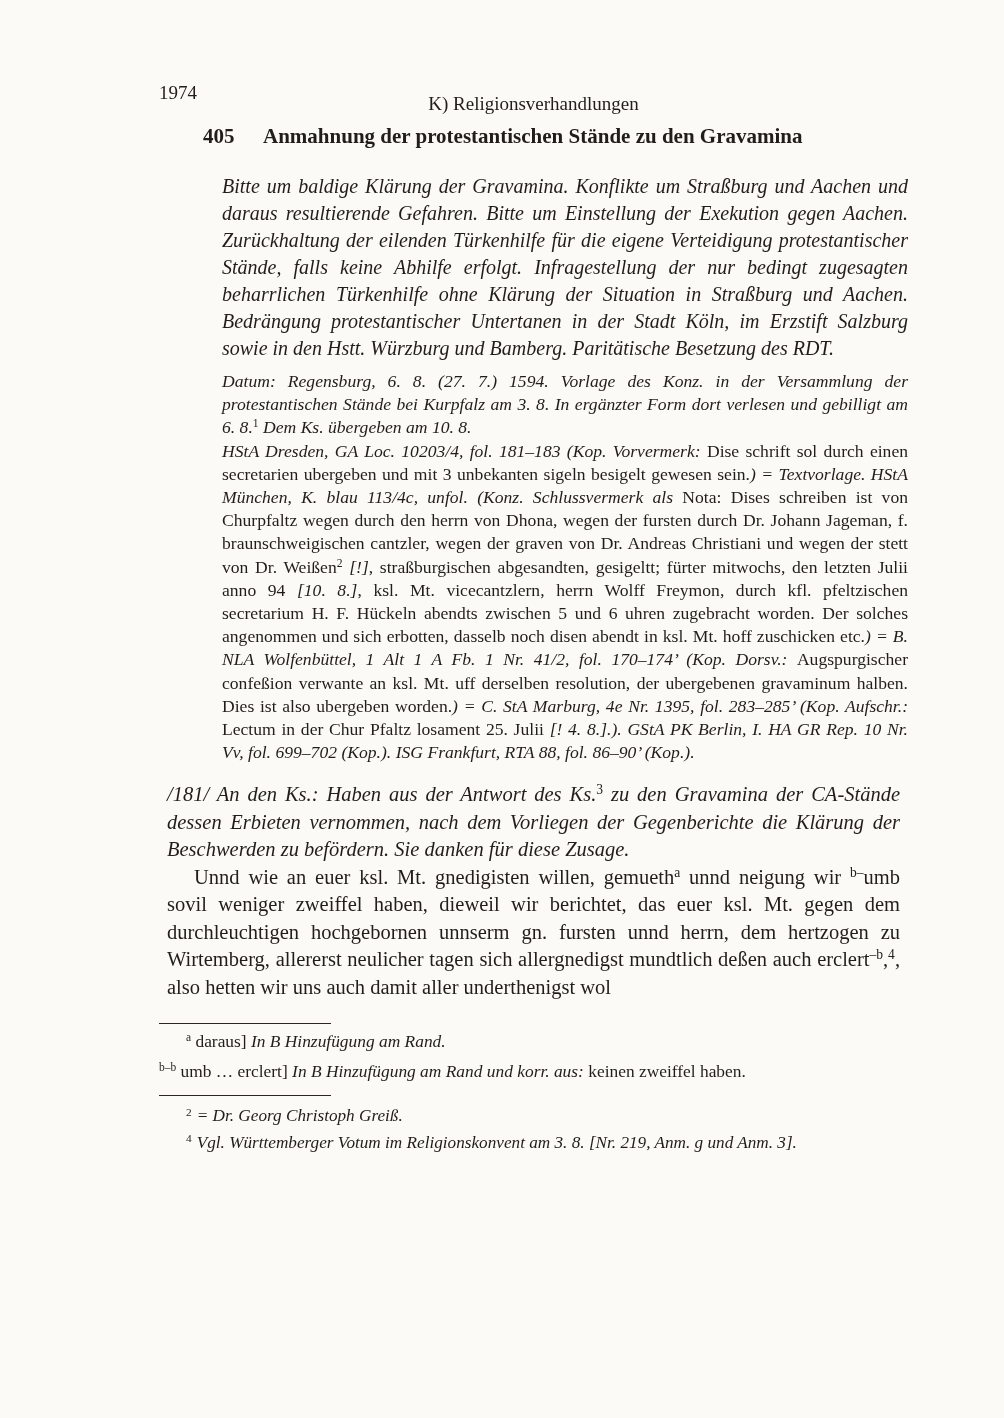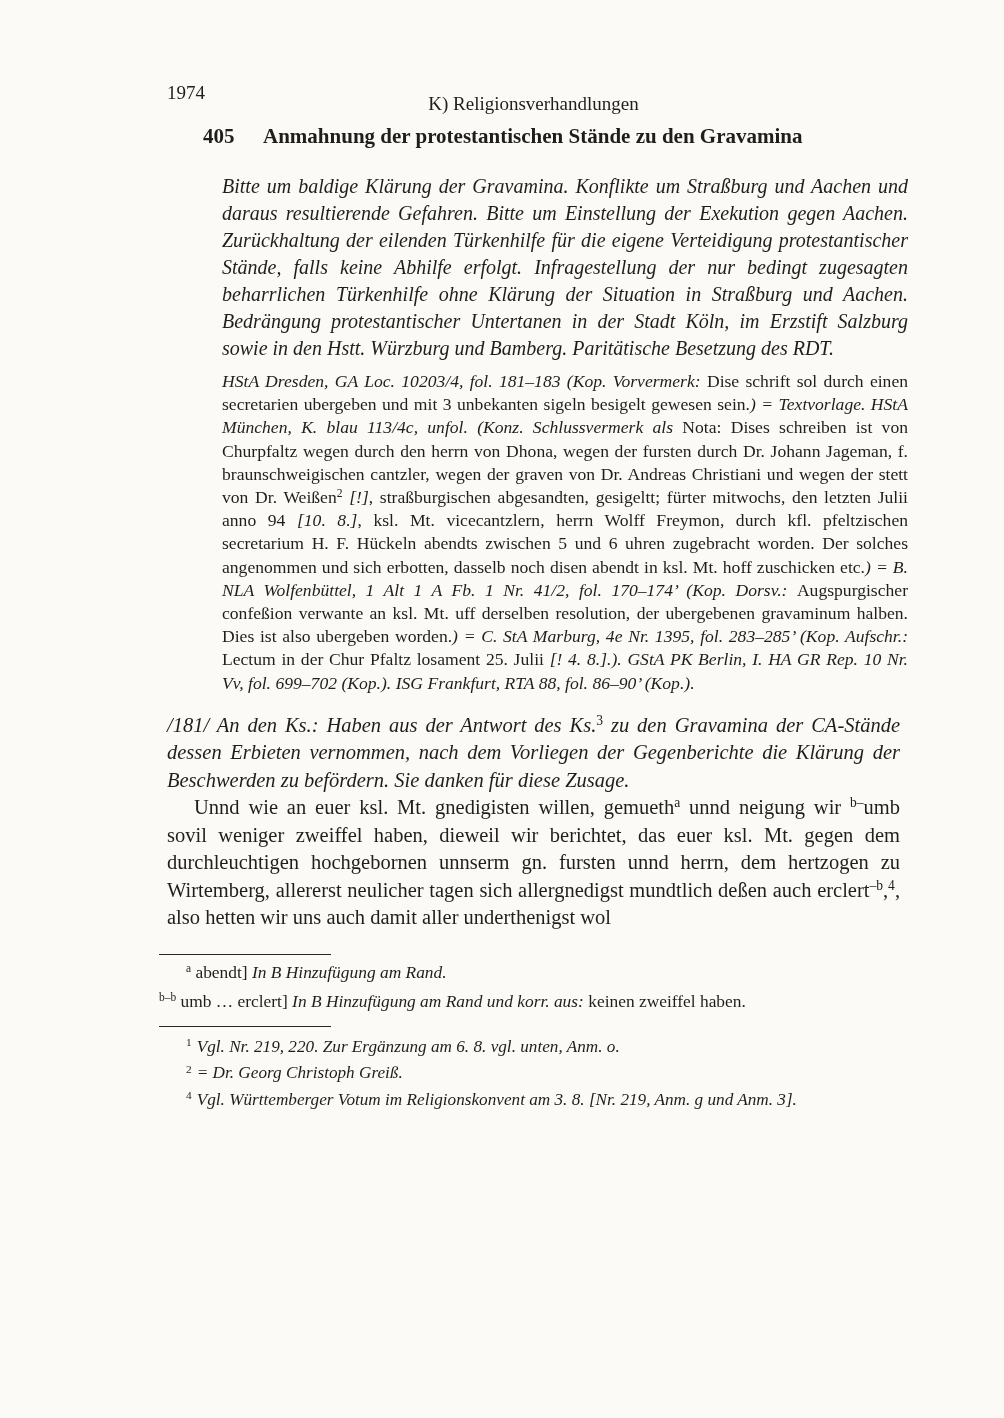--- a/index.html
+++ b/index.html
@@ -18,21 +18,21 @@
     top: 82px;
     width: 749px;
     hyphens: auto;
     -webkit-hyphens: auto;
   }
   .running-header {
     position: relative;
     height: 26px;
     font-size: 19px;
   }
-  .page-num { position: absolute; left: 8px; top: 0; }
+  .page-num { position: absolute; left: 0; top: 0; }
   .rh-title { position: absolute; left: 50%; top: 11px; transform: translateX(-50%); white-space: nowrap; }
 
   .doc-heading {
     display: flex;
     margin-top: 16px;
     font-size: 21px;
     font-weight: bold;
   }
   .doc-num { flex: 0 0 60px; margin-left: 44px; }
   .doc-title { flex: 1; }
@@ -104,38 +104,36 @@
       <span class="rh-title">K) Religionsverhandlungen</span>
     </div>
 
     <div class="doc-heading">
       <span class="doc-num">405</span>
       <span class="doc-title">Anmahnung der protestantischen Stände zu den Gravamina</span>
     </div>
 
     <p class="summary"><span class="run-i">Bitte um baldige Klärung der Gravamina. Konflikte um Straßburg und Aachen und daraus resultierende Gefahren. Bitte um Einstellung der Exekution gegen Aachen. Zurückhaltung der eilenden Türkenhilfe für die eigene Verteidigung protestantischer Stände, falls keine Abhilfe erfolgt. Infragestellung der nur bedingt zugesagten beharrlichen Türkenhilfe ohne Klärung der Situation in Straßburg und Aachen. Bedrängung protestantischer Untertanen in der Stadt Köln, im Erzstift Salzburg sowie in den Hstt. Würzburg und Bamberg. Paritätische Besetzung des RDT.</span></p>
 
+    <p class="small-block"><span class="run-i">Datum: Regensburg, 6. 8. (27. 7.) 1594. Vorlage des Konz. in der Versammlung der protestantischen Stände bei Kurpfalz am 3. 8. In ergänzter Form dort verlesen und gebilligt am 6. 8.</span><span class="run-sup">1</span><span class="run-i"> Dem Ks. übergeben am 10. 8.</span></p>
 
     <p class="small-block"><span class="run-i">HStA Dresden, GA Loc. 10203/4, fol. 181–183 (Kop. Vorvermerk: </span><span>Dise schrift sol durch einen secretarien ubergeben und mit 3 unbekanten sigeln besigelt gewesen sein.</span><span class="run-i">) = Textvorlage. HStA München, K. blau 113/4c, unfol. (Konz. Schlussvermerk als </span><span>Nota: Dises schreiben ist von Churpfaltz wegen durch den herrn von Dhona, wegen der fursten durch Dr. Johann Jageman, f. braunschweigischen cantzler, wegen der graven von Dr. Andreas Christiani und wegen der stett von Dr. Weißen</span><span class="run-sup">2</span><span class="run-i"> [!]</span><span>, straßburgischen abgesandten, gesigeltt; fürter mitwochs, den letzten Julii anno 94 </span><span class="run-i">[10. 8.]</span><span>, ksl. Mt. vicecantzlern, herrn Wolff Freymon, durch kfl. pfeltzischen secretarium H. F. Hückeln abendts zwischen 5 und 6 uhren zugebracht worden. Der solches angenommen und sich erbotten, dasselb noch disen abendt in ksl. Mt. hoff zuschicken etc.</span><span class="run-i">) = B. NLA Wolfenbüttel, 1 Alt 1 A Fb. 1 Nr. 41/2, fol. 170–174’ (Kop. Dorsv.: </span><span>Augspurgischer confeßion verwante an ksl. Mt. uff derselben resolution, der ubergebenen gravaminum halben. Dies ist also ubergeben worden.</span><span class="run-i">) = C. StA Marburg, 4e Nr. 1395, fol. 283–285’ (Kop. Aufschr.: </span><span>Lectum in der Chur Pfaltz losament 25. Julii </span><span class="run-i">[! 4. 8.].). GStA PK Berlin, I. HA GR Rep. 10 Nr. Vv, fol. 699–702 (Kop.). ISG Frankfurt, RTA 88, fol. 86–90’ (Kop.).</span></p>
 
     <p class="body-par"><span class="run-i">/181/ An den Ks.: Haben aus der Antwort des Ks.</span><span class="run-sup">3</span><span class="run-i"> zu den Gravamina der CA-Stände dessen Erbieten vernommen, nach dem Vorliegen der Gegenberichte die Klärung der Beschwerden zu befördern. Sie danken für diese Zusage.</span></p>
 
     <p class="body-par cont"><span>Unnd wie an euer ksl. Mt. gnedigisten willen, gemueth</span><span class="run-sup">a</span><span> unnd neigung wir </span><span class="run-sup">b–</span><span>umb sovil weniger zweiffel haben, dieweil wir berichtet, das euer ksl. Mt. gegen dem durchleuchtigen hochgebornen unnserm gn. fursten unnd herrn, dem hertzogen zu Wirtemberg, allererst neulicher tagen sich allergnedigst mundtlich deßen auch erclert</span><span class="run-sup">–b</span><span>,</span><span class="run-sup">4</span><span>, also hetten wir uns auch damit aller underthenigst wol</span></p>
 
     <div class="rule"></div>
 
-    <p class="app-note indent"><span class="run-sup">a</span><span> abendt] </span><span class="run-i">In B Hinzufügung am Rand.</span></p>
+    <p class="app-note indent"><span class="run-sup">a</span><span> daraus] </span><span class="run-i">In B Hinzufügung am Rand.</span></p>
     <p class="app-note"><span class="run-sup">b–b</span><span> umb … erclert] </span><span class="run-i">In B Hinzufügung am Rand und korr. aus: </span><span>keinen zweiffel haben.</span></p>
 
     <div class="rule fn-rule"></div>
 
     <div class="footnotes">
-      <p class="footnote">
-        <sup class="fn-marker">1</sup><span><span class="run-i">Vgl. Nr. 219, 220. Zur Ergänzung am 6. 8. vgl. unten, Anm. o.</span></span>
-      </p>
       <p class="footnote">
         <sup class="fn-marker">2</sup><span><span class="run-i">= Dr. Georg Christoph Greiß.</span></span>
       </p>
       <p class="footnote">
         <sup class="fn-marker">4</sup><span><span class="run-i">Vgl. Württemberger Votum im Religionskonvent am 3. 8. [Nr. 219, Anm. g und Anm. 3].</span></span>
       </p>
     </div>
 
   </div>
 </div>

